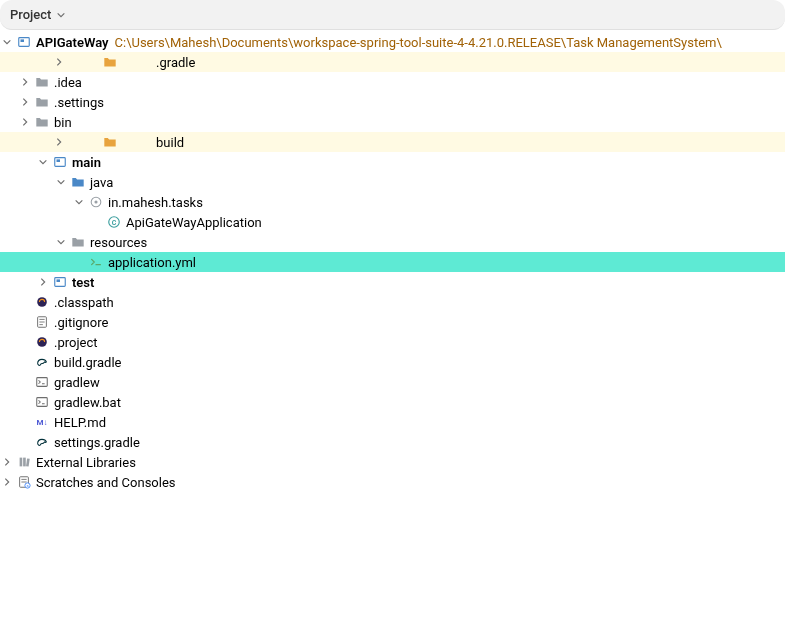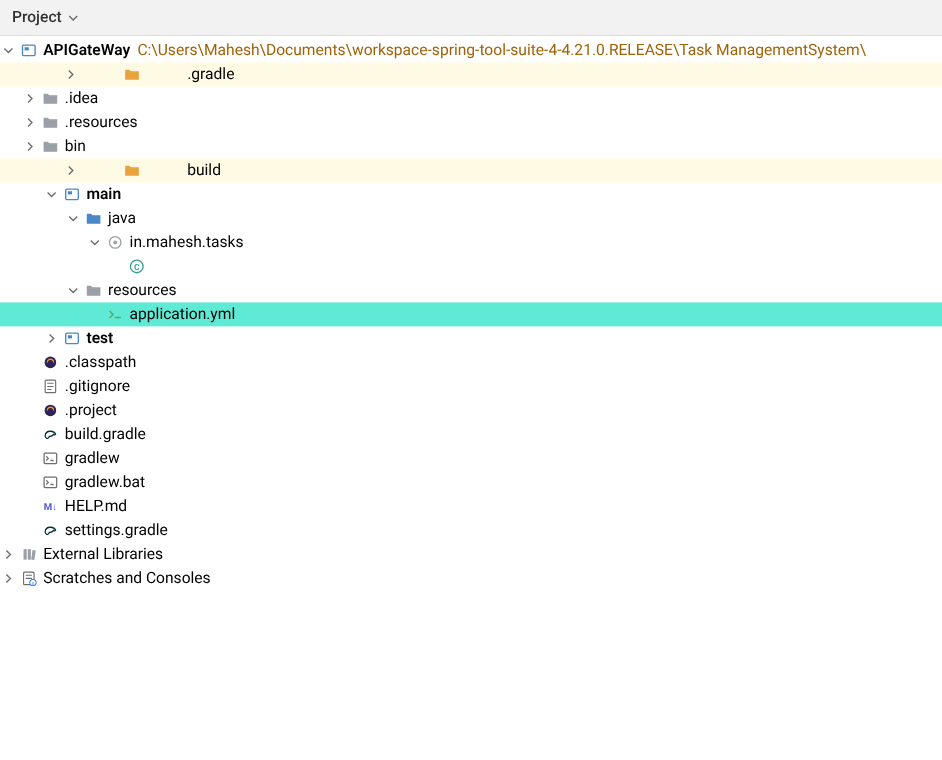--- a/index.html
+++ b/index.html
@@ -12,20 +12,21 @@
   height: 633px;
   overflow: hidden;
 }
 .header {
   background: #f2f2f2;
   border-bottom: 1px solid #e0e0e0;
   padding: 7px 10px;
   display: flex;
   align-items: center;
   gap: 4px;
+  border-radius: 12px;
 }
 .header-title { font-weight: 500; color: #333; }
 .tree { padding-top: 2px; text-align: center; }
 .row {
   display: flex;
   align-items: center;
   height: 20px;
   padding-right: 4px;
   white-space: nowrap;
   overflow: hidden;
@@ -187,21 +188,21 @@
     <span class="chevron">
         <svg width="10" height="10">
           <use href="#chev-right"></use>
         </svg>
       </span>
     <span class="icon" style="color:#9aa0a6">
         <svg width="14" height="14">
           <use href="#folder"></use>
         </svg>
       </span>
-    <span class="label">.resources</span>
+    <span class="label">.settings</span>
   </div>
 
   <div class="row">
     <span class="indent"></span>
     <span class="chevron">
         <svg width="10" height="10">
           <use href="#chev-right"></use>
         </svg>
       </span>
     <span class="icon" style="color:#9aa0a6">
@@ -287,20 +288,21 @@
       <span class="indent"></span>
       <span class="indent"></span>
     <span class="chevron blank">
         <svg width="10" height="10"></svg>
       </span>
     <span class="icon" style="color:#3b9e9e">
         <svg width="14" height="14">
           <use href="#class-c"></use>
         </svg>
       </span>
+    <span class="label">ApiGateWayApplication</span>
   </div>
 
   <div class="row">
     <span class="indent"></span>
       <span class="indent"></span>
       <span class="indent"></span>
     <span class="chevron">
         <svg width="10" height="10">
           <use href="#chev-down"></use>
         </svg>

